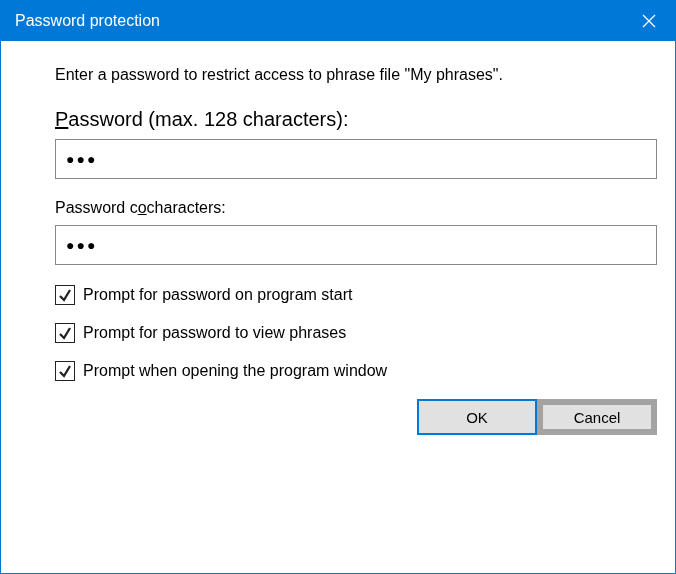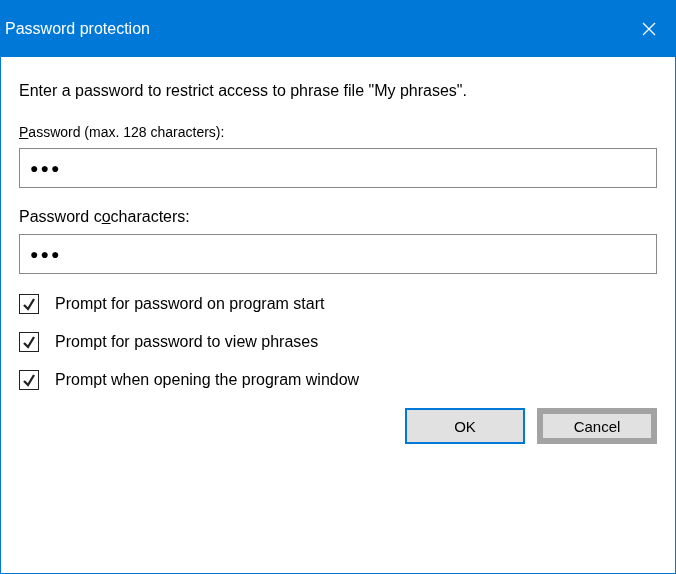--- a/index.html
+++ b/index.html
@@ -8,92 +8,92 @@
       font-size: 15px;
       background: #fff;
       width: 676px;
       height: 574px;
       overflow: hidden;
       border: 1px solid #0078d7;
     }
     .titlebar {
       background: #0078d7;
       color: #fff;
-      height: 56px;
+      height: 40px;
       display: flex;
       align-items: center;
       justify-content: space-between;
-      padding-left: 4px;
+      padding-left: 14px;
     }
     .titlebar-title {
       font-size: 16px;
       font-weight: 400;
     }
     .close-btn {
       width: 52px;
       height: 40px;
       display: flex;
       align-items: center;
       justify-content: center;
       color: #fff;
       cursor: pointer;
     }
     .close-btn svg { width: 14px; height: 14px; stroke: #fff; stroke-width: 1.2; }
     .content {
       padding: 22px 18px 18px 18px;
+      margin-left: 36px;
     }
     .description {
       color: #000;
       margin-bottom: 22px;
       line-height: 1.45;
       font-size: 16px;
     }
     .field-label {
       display: block;
       margin-bottom: 8px;
       color: #000;
-      font-size: 14px;
+      font-size: 20px;
     }
     .underline-first::first-letter { text-decoration: underline; }
     .text-input {
       width: 100%;
       height: 40px;
       border: 1px solid #888;
       padding: 0 10px;
       font-size: 14px;
       font-family: inherit;
       margin-bottom: 20px;
       color: #000;
       letter-spacing: 2px;
     }
     .checkbox-row {
       display: flex;
       align-items: center;
-      gap: 16px;
+      gap: 8px;
       margin-bottom: 18px;
     }
     .checkbox-box {
       width: 20px;
       height: 20px;
       border: 1.5px solid #222;
       display: flex;
       align-items: center;
       justify-content: center;
       cursor: pointer;
       flex-shrink: 0;
     }
     .checkbox-box svg { width: 14px; height: 14px; stroke: #222; stroke-width: 2.3; fill: none; }
     .checkbox-label {
       font-size: 16px;
       color: #000;
     }
     .button-row {
       display: flex;
       justify-content: flex-end;
-      gap: 12px;
       margin-top: 14px;
     }
     .btn {
       width: 120px;
       height: 36px;
       background: #e1e1e1;
       border: 6px solid #a3a3a3;
       font-family: inherit;
       font-size: 15px;
       color: #000;

